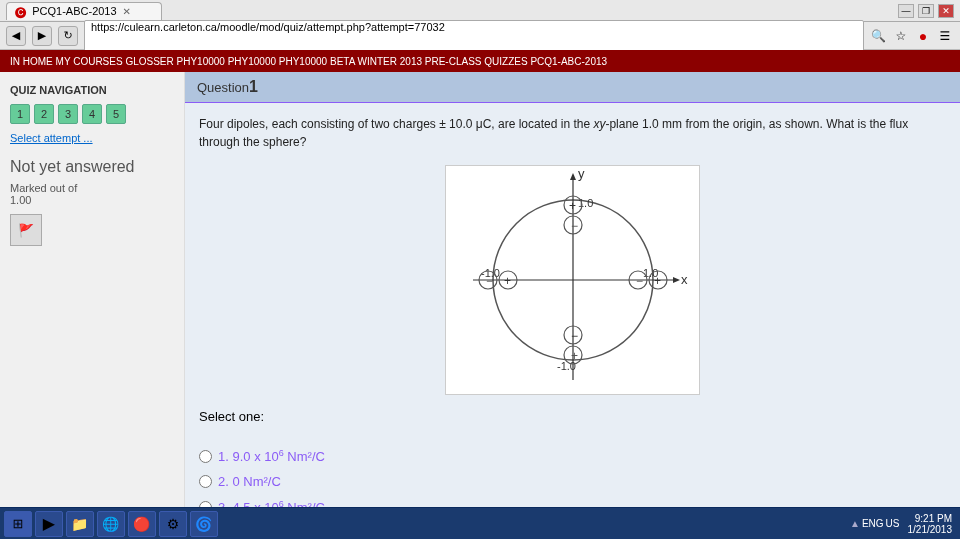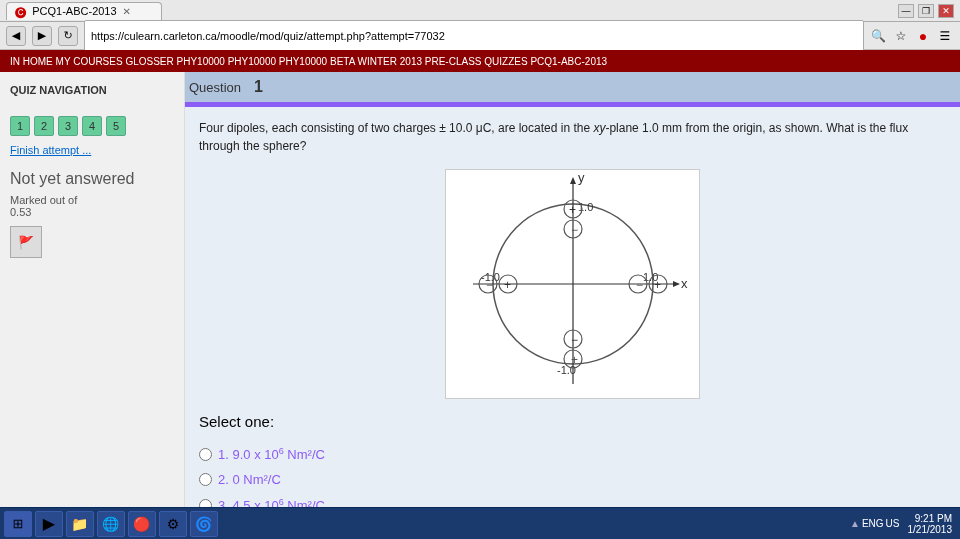--- a/index.html
+++ b/index.html
@@ -9,54 +9,54 @@
     .browser-frame { width: 960px; height: 539px; display: flex; flex-direction: column; }
     .title-bar { background: #e8e8e8; height: 22px; display: flex; align-items: center; padding: 0 6px; border-bottom: 1px solid #aaa; }
     .tab { background: #f5f5f5; border: 1px solid #aaa; border-bottom: none; border-radius: 4px 4px 0 0; padding: 2px 30px 2px 8px; font-size: 11px; display: flex; align-items: center; gap: 6px; min-width: 150px; }
     .tab-close { font-size: 10px; color: #666; cursor: pointer; }
     .title-bar-right { margin-left: auto; display: flex; gap: 4px; }
     .win-btn { width: 16px; height: 14px; border: 1px solid #aaa; background: #ddd; font-size: 9px; display: flex; align-items: center; justify-content: center; cursor: pointer; }
     .win-btn.close { background: #c84040; color: white; }
 
     .toolbar { background: #e8e8e8; height: 28px; display: flex; align-items: center; padding: 0 6px; gap: 6px; border-bottom: 1px solid #bbb; }
     .nav-btn { width: 20px; height: 20px; background: #ddd; border: 1px solid #aaa; border-radius: 3px; display: flex; align-items: center; justify-content: center; font-size: 11px; cursor: pointer; }
-    .address-bar { flex: 1; height: 32px; background: white; border: 1px solid #aaa; border-radius: 2px; padding: 0 6px; font-size: 11px; display: flex; align-items: center; }
+    .address-bar { flex: 1; height: 32px; background: white; border: 1px solid #aaa; border-radius: 2px; padding: 0 6px; font-size: 11px; display: flex; }
     .toolbar-right { display: flex; gap: 4px; align-items: center; }
     .toolbar-icon { width: 18px; height: 18px; display: flex; align-items: center; justify-content: center; font-size: 12px; cursor: pointer; }
 
     .breadcrumb-bar { background: #8b0000; height: 22px; display: flex; align-items: center; padding: 0 10px; }
     .breadcrumb-text { color: white; font-size: 10px; }
 
     .page-content { display: flex; flex: 1; background: #f0f0f0; overflow: hidden; }
 
     
     .sidebar { width: 185px; background: #f0f0f0; padding: 12px 10px; border-right: 1px solid #ddd; }
-    .sidebar-title { font-size: 11px; font-weight: bold; color: #333; margin-bottom: 20px; }
+    .sidebar-title { font-size: 11px; font-weight: bold; color: #333; margin-bottom: 8px; }
     .quiz-nav-numbers { display: flex; gap: 4px; margin-bottom: 8px; }
     .nav-num { width: 20px; height: 20px; background: #6c9; border: 1px solid #5a8; display: flex; align-items: center; justify-content: center; font-size: 11px; color: #333; cursor: pointer; border-radius: 2px; }
     .finish-link { color: #06c; font-size: 11px; text-decoration: underline; cursor: pointer; }
     .question-label { font-size: 16px; color: #555; }
     .marked-label { font-size: 11px; color: #555; }
     .flag-container { margin-top: 8px; }
     .flag-icon { width: 32px; height: 32px; background: #ddd; border: 1px solid #aaa; display: flex; align-items: center; justify-content: center; cursor: pointer; }
 
     
     .main-content { flex: 1; background: #e8eef5; padding: 0; overflow-y: auto; }
-    .question-header { background: #b0c4de; padding: 6px 4px; display: flex; align-items: baseline; gap: 13px; border-bottom: 5px solid #8b5cf6; }
+    .question-header { background: #b0c4de; padding: 6px 12px; display: flex; align-items: baseline; gap: 0; border-bottom: 1px solid #8b5cf6; }
     .question-word { font-size: 13px; font-weight: normal; color: #333; }
     .question-num { font-size: 16px; font-weight: bold; color: #333; }
     .question-body { padding: 12px 14px; }
     .question-text { font-size: 12px; color: #222; line-height: 1.5; margin-bottom: 14px; }
 
     
     .diagram-container { background: white; border: 1px solid #ccc; width: 255px; height: 230px; margin: 0 auto 14px auto; position: relative; display: flex; align-items: center; justify-content: center; }
     .diagram-svg { width: 240px; height: 220px; }
 
     
-    .select-one { font-size: 15px; margin-bottom: 16px; }
+    .select-one { font-size: 13px; margin-bottom: 24px; }
     .choice { display: flex; align-items: center; gap: 6px; margin-bottom: 10px; font-size: 13px; }
     .choice input[type=radio] { cursor: pointer; }
     .choice-text { color: #8b5cf6; }
     sup { font-size: 9px; }
 
     
     .taskbar { background: #1a3a6e; height: 32px; display: flex; align-items: center; padding: 0 4px; gap: 3px; border-top: 1px solid #0a2a5e; }
     .taskbar-btn { width: 28px; height: 26px; background: #2a4a8e; border: 1px solid #3a5aae; display: flex; align-items: center; justify-content: center; cursor: pointer; border-radius: 2px; }
     .taskbar-spacer { flex: 1; }
     .taskbar-right { display: flex; align-items: center; gap: 4px; color: white; font-size: 10px; }
@@ -104,26 +104,26 @@
 
     <div class="sidebar">
       <div class="sidebar-title">QUIZ NAVIGATION</div>
       <div class="quiz-nav-numbers">
         <div class="nav-num">1</div>
         <div class="nav-num">2</div>
         <div class="nav-num">3</div>
         <div class="nav-num">4</div>
         <div class="nav-num">5</div>
       </div>
-      <div class="finish-link">Finish attempt ...</div>
+      <div class="finish-link">Select attempt ...</div>
       <div style="margin-top:14px;">
         <div class="question-label">Not yet answered</div>
         <div style="height:6px;"></div>
         <div class="marked-label">Marked out of</div>
-        <div class="marked-label">0.53</div>
+        <div class="marked-label">1.00</div>
         <div class="flag-container">
           <div class="flag-icon">🚩</div>
         </div>
       </div>
     </div>
 
     <div class="main-content">
       <div class="question-header">
         <span class="question-word">Question</span>
         <span class="question-num">1</span>

